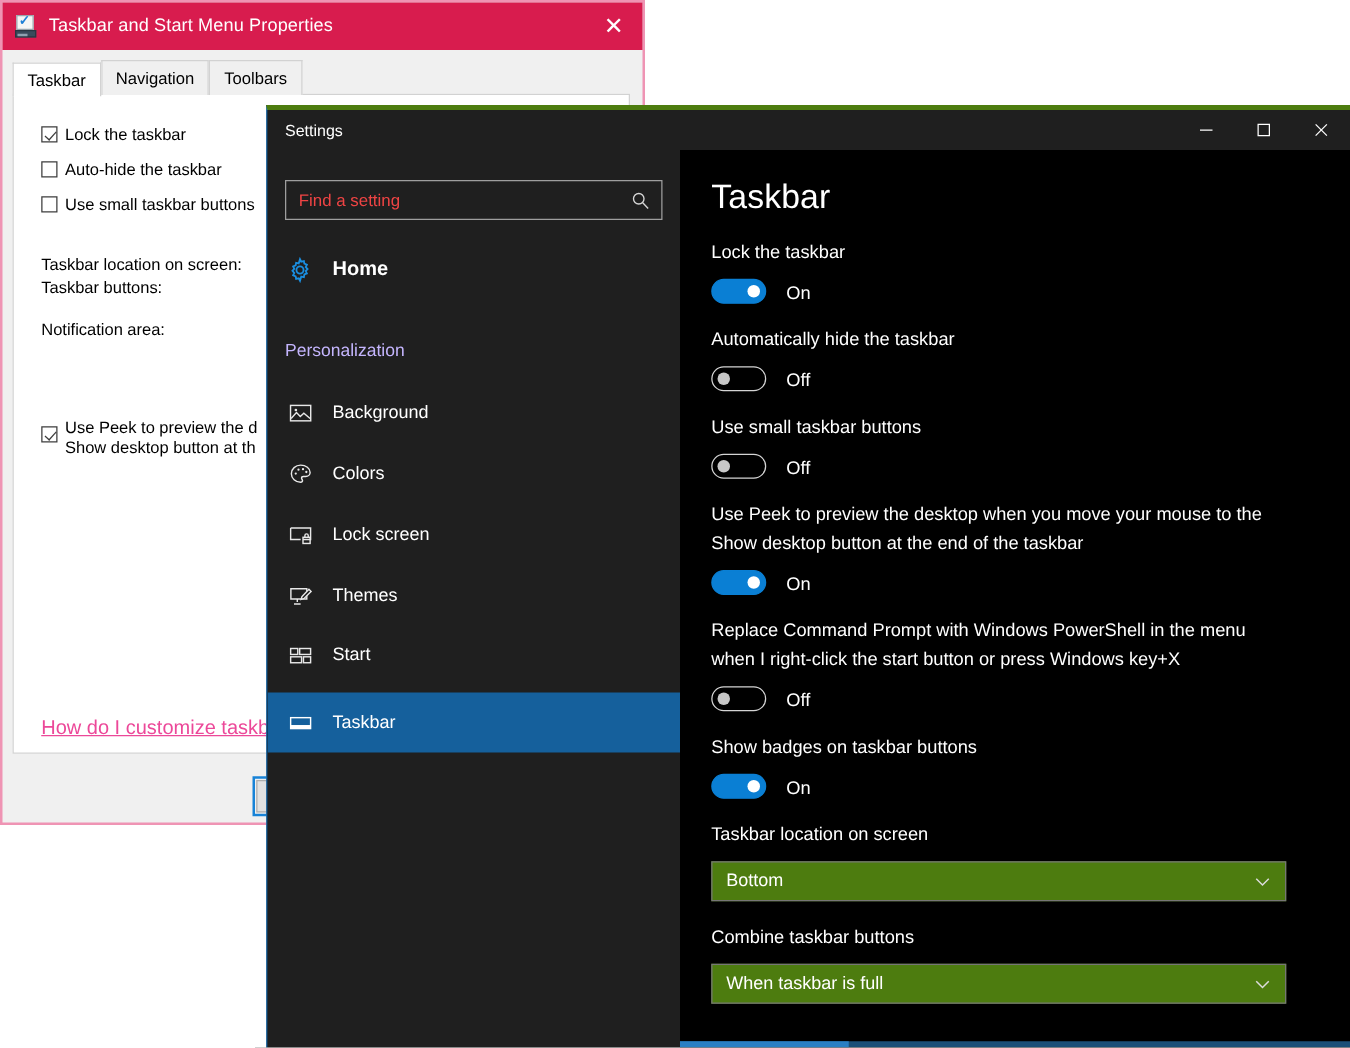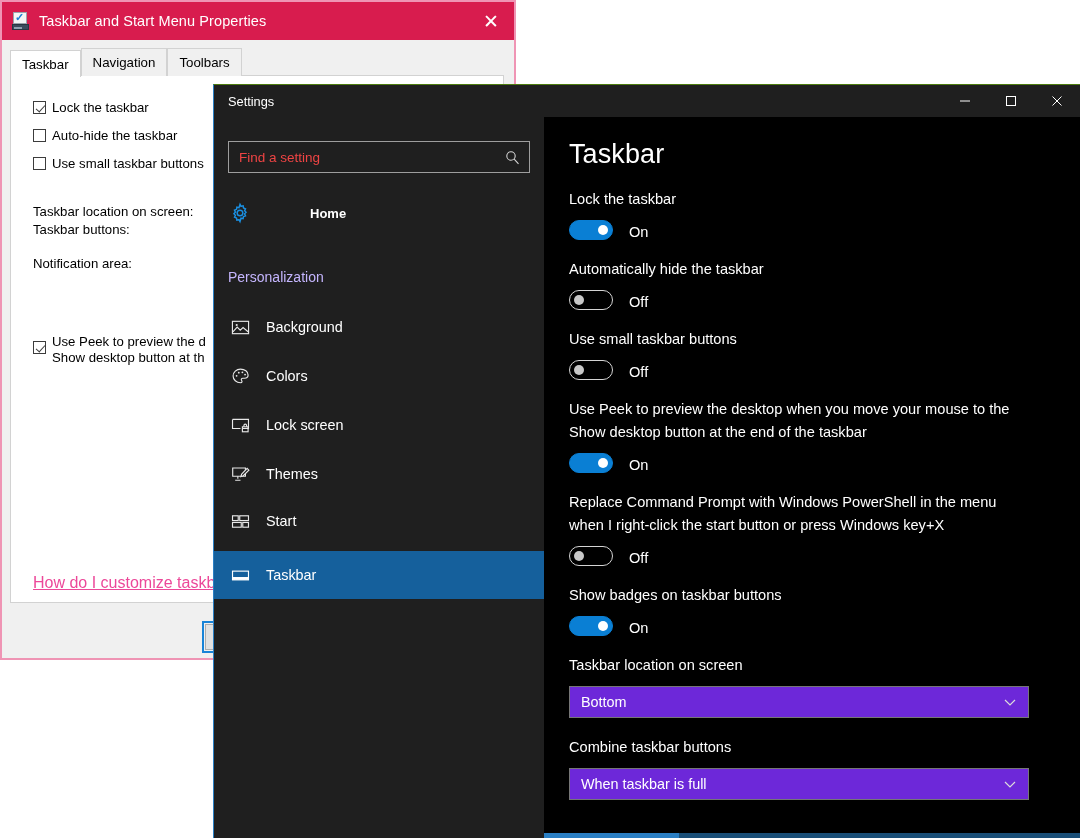--- a/index.html
+++ b/index.html
@@ -186,21 +186,21 @@
   }
 
   
   .settings-window {
     position: absolute;
     left: 213px;
     top: 84px;
     width: 867px;
     height: 754px;
     background: #000000;
-    border-top: 1px solid #4d7c0f;
+    border-top: 4px solid #4d7c0f;
     border-left: 1px solid #2a7fc4;
     box-sizing: border-box;
     overflow: hidden;
   }
   .settings-titlebar {
     position: absolute;
     left: 0; top: 0;
     width: 100%;
     height: 32px;
     background: #1f1f1f;
@@ -279,21 +279,21 @@
     display: flex;
     align-items: center;
     justify-content: center;
     color: #e8e8e8;
     flex: none;
   }
   .nav-label {
     color: #ffffff;
     font-size: 14.4px;
   }
-  .nav-label.bold { font-weight: bold; font-size: 13px; margin-left: 44px; }
+  .nav-label.bold { font-weight: bold; font-size: 16px; }
   .nav-section {
     position: absolute;
     left: 14px;
     color: #c4b5fd;
     font-size: 14px;
   }
 
   .settings-content {
     position: absolute;
     left: 330px;
@@ -367,21 +367,21 @@
   .toggle-state {
     margin-left: 16px;
     color: #ffffff;
     font-size: 14.6px;
   }
   .dropdown {
     margin-top: 9px;
     width: 460px;
     height: 32px;
     border: 1px solid #767676;
-    background: #6d28d9;
+    background: #4d7c0f;
     box-sizing: border-box;
     display: flex;
     align-items: center;
     justify-content: space-between;
   }
   .dropdown-value {
     margin-left: 11px;
     color: #ffffff;
     font-size: 14.4px;
   }

